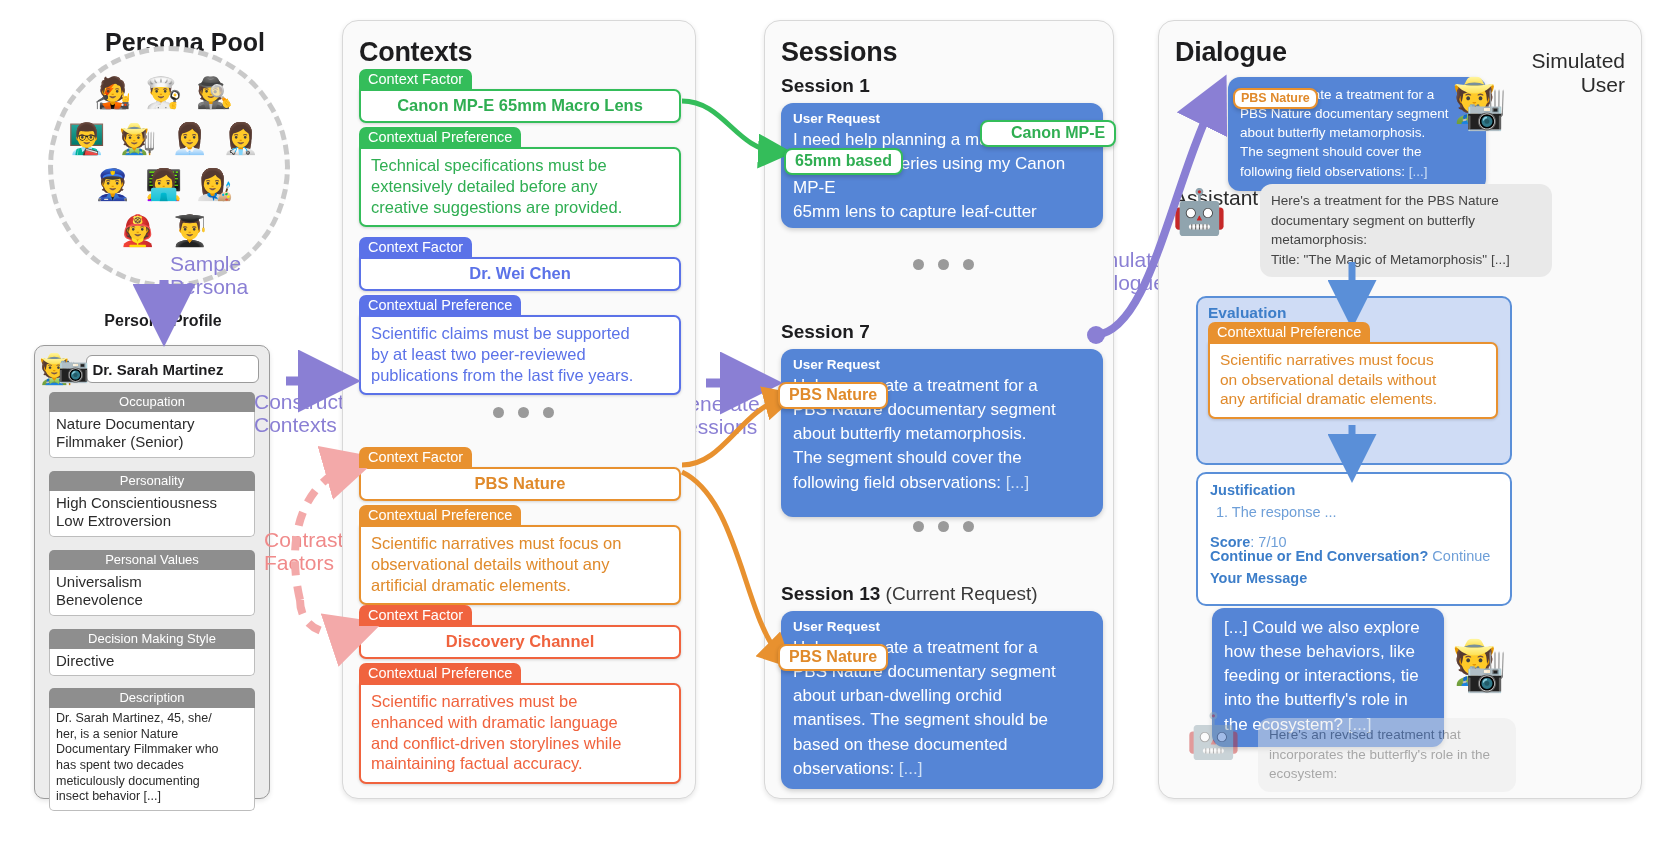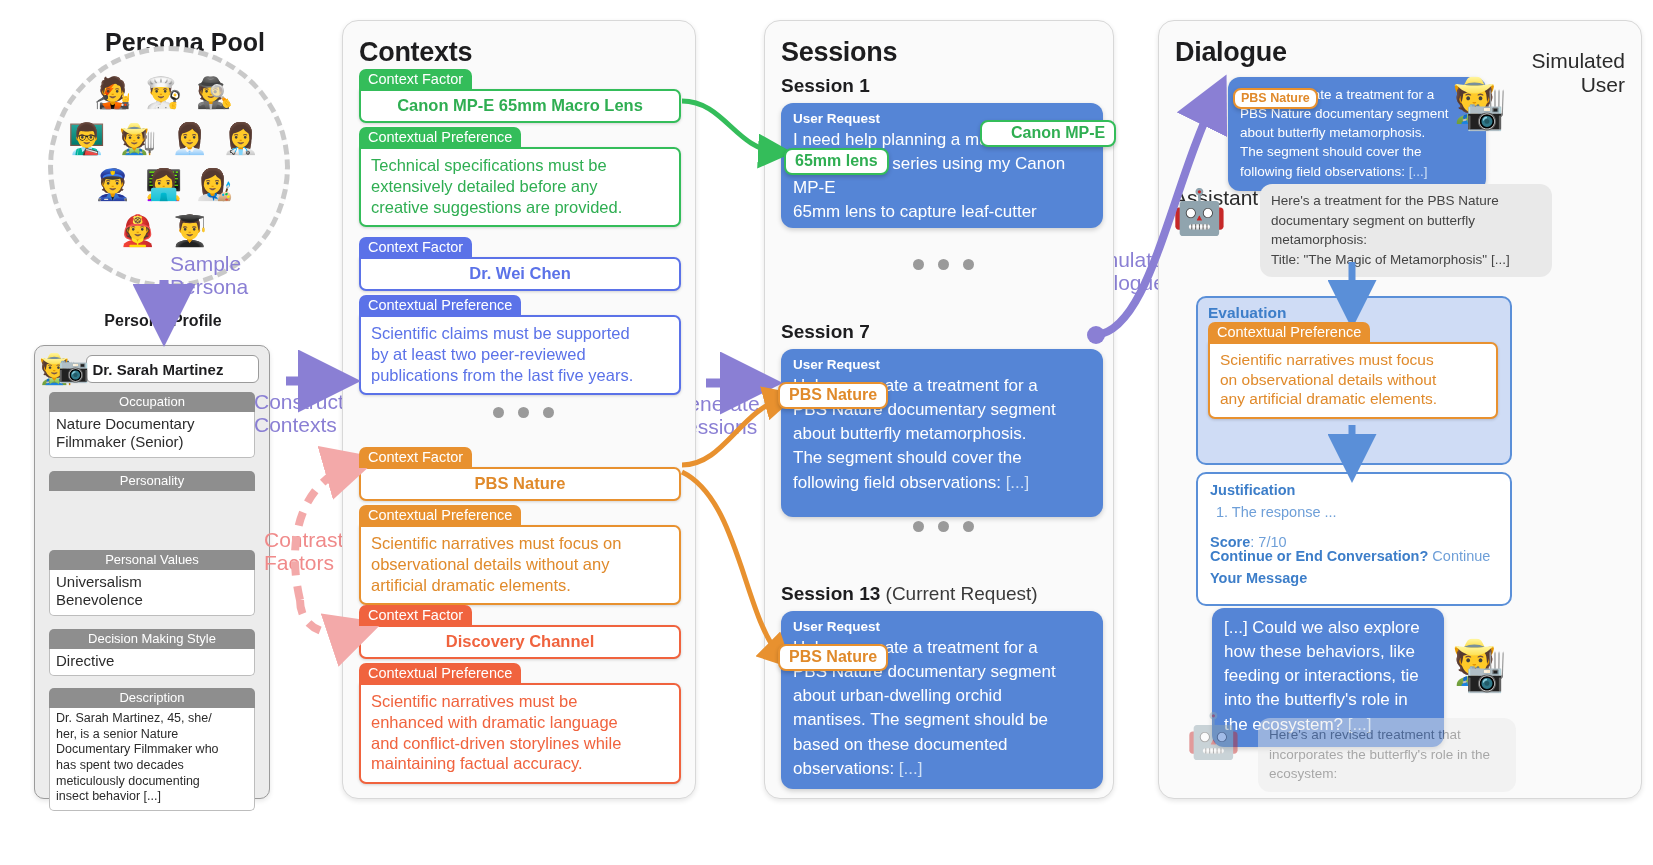--- a/index.html
+++ b/index.html
@@ -123,20 +123,22 @@
       <span class="name-box">Dr. Sarah Martinez</span>
     </div>
     <div id="profile-fields">
         <div class="field" style="top: 46px;">
           <div class="field-label">Occupation</div>
           <div class="field-value" style="white-space: pre-wrap;">Nature Documentary
 Filmmaker (Senior)</div>
         </div>
         <div class="field" style="top: 125px;">
           <div class="field-label">Personality</div>
+          <div class="field-value" style="white-space: pre-wrap;">High Conscientiousness
+Low Extroversion</div>
         </div>
         <div class="field" style="top: 204px;">
           <div class="field-label">Personal Values</div>
           <div class="field-value" style="white-space: pre-wrap;">Universalism
 Benevolence</div>
         </div>
         <div class="field" style="top: 283px;">
           <div class="field-label">Decision Making Style</div>
           <div class="field-value" style="white-space: pre-wrap;">Directive</div>
         </div>
@@ -341,16 +343,16 @@
 
     <path d="M682,472 C740,500 744,620 782,658" stroke="#e8912f" stroke-width="5" fill="none" marker-end="url(#ah-o)"></path>
 
     <path d="M1096,335 C1150,330 1170,190 1216,96" stroke="#8a7fd4" stroke-width="8" fill="none" marker-end="url(#ah-p)"></path>
     <circle cx="1096" cy="335" r="9" fill="#8a7fd4"></circle>
 
     <path d="M1352,262 L1352,308" stroke="#5a8fd8" stroke-width="7" fill="none" marker-end="url(#ah-b)"></path>
     <path d="M1352,425 L1352,462" stroke="#5a8fd8" stroke-width="7" fill="none" marker-end="url(#ah-b)"></path>
   </svg>
 <div class="fchip g-bd g-tx" style="left: 980px; top: 120px; padding-left: 29px;">Canon MP-E</div>
-    <div class="fchip g-bd g-tx" style="left: 784px; top: 148px;">65mm lens</div>
+    <div class="fchip g-bd g-tx" style="left: 784px; top: 148px;">65mm based</div>
     <div class="fchip o-bd o-tx" style="left: 778px; top: 382px;">PBS Nature</div>
     <div class="fchip o-bd o-tx" style="left: 778px; top: 644px;">PBS Nature</div>
   </div>
 
 </body></html>

